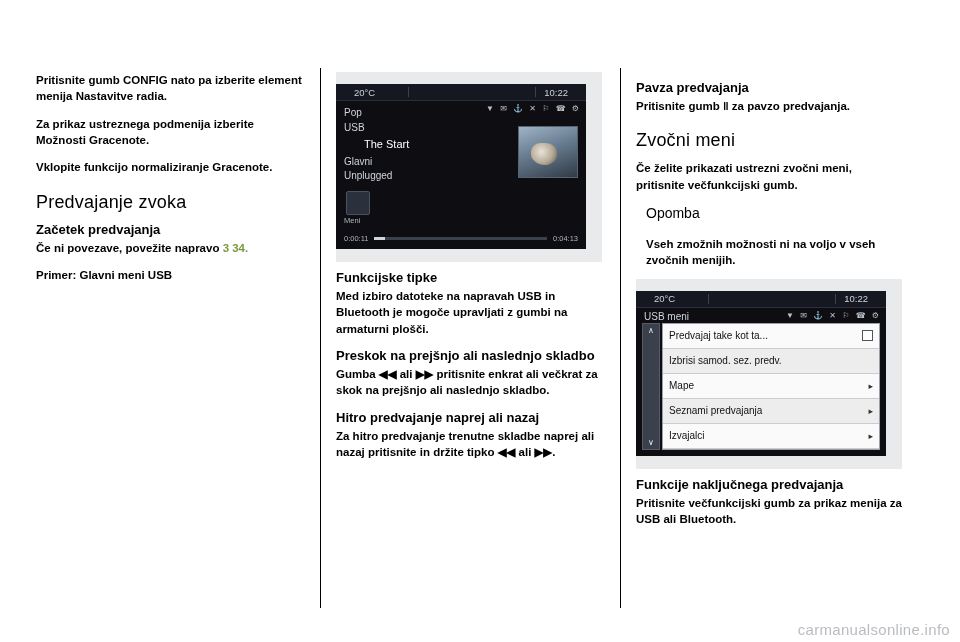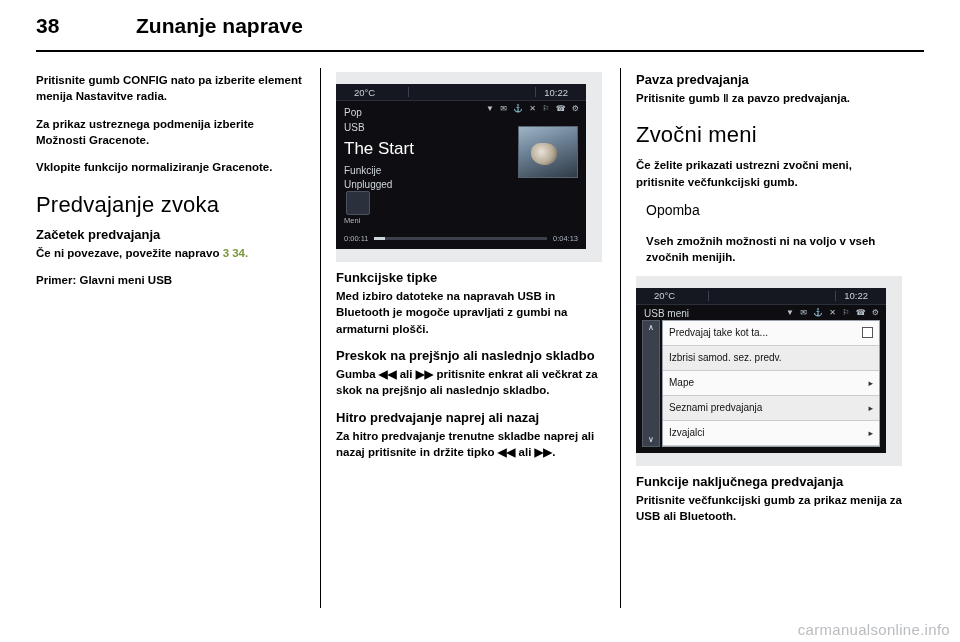--- a/index.html
+++ b/index.html
@@ -71,21 +71,21 @@
     padding: 0;
   }
   .para {
     font-size: 11.5px;
     font-weight: bold;
     color: #000;
     line-height: 1.42;
     margin-bottom: 11px;
   }
   .h-big {
-    font-size: 22px;
+    font-size: 18px;
     font-weight: normal;
     color: #000;
     margin-top: 16px;
     margin-bottom: 9px;
     letter-spacing: 0.2px;
   }
   .h-sub {
     font-size: 13px;
     font-weight: bold;
     color: #000;
@@ -151,23 +151,24 @@
   }
   .list-left {
     position: absolute;
     left: 8px;
     top: 22px;
     font-size: 10px;
     line-height: 1.45;
     color: #cfd5dc;
   }
   .list-left .big {
-    font-size: 17px;
+    font-size: 11px;
     color: #ffffff;
     padding: 2px 0;
+    margin-left: 20px;
   }
   .albumart {
     position: absolute;
     right: 8px;
     top: 42px;
     width: 58px;
     height: 50px;
     background: linear-gradient(160deg, #9fb4c6 0%, #6d8296 40%, #2f3a46 100%);
     border: 1px solid #59636f;
   }
@@ -283,24 +284,20 @@
     color: #b9bcc0;
     letter-spacing: 0.3px;
     font-family: "Liberation Sans", sans-serif;
   }
 </style>
 </head>
 <body>
 
 <div class="page">
 
-  <div class="header">
-    <div class="header-pageno">38</div>
-    <div class="header-title">Zunanje naprave</div>
-  </div>
 
   <div class="vdiv vdiv1"></div>
   <div class="vdiv vdiv2"></div>
 
   <div class="col col1">
     <p class="para">Pritisnite gumb CONFIG nato pa izberite element menija Nastavitve radia.</p>
     <p class="para">Za prikaz ustreznega podmenija izberite Možnosti Gracenote.</p>
     <p class="para">Vklopite funkcijo normaliziranje Gracenote.</p>
     <h2 class="h-big">Predvajanje zvoka</h2>
     <h3 class="h-sub">Začetek predvajanja</h3>
@@ -319,21 +316,21 @@
           <span class="divider"></span>
           <span class="spacer"></span>
           <span class="divider"></span>
           <span class="clock">10:22</span>
         </div>
         <div class="screen-iconrow">▼ ✉ ⚓ ✕ ⚐ ☎ ⚙</div>
         <div class="list-left">
           <div>Pop</div>
           <div>USB</div>
           <div class="big">The Start</div>
-          <div>Funkcije</div>
+          <div>Glavni</div>
           <div>Unplugged</div>
         </div>
         <div class="albumart"></div>
         <div class="srcicon"></div>
         <div class="srcicon-label">Meni</div>
         <div class="progress-wrap">
           <span>0:00:11</span>
           <span class="progress-bar">
               <span class="progress-fill"></span>
             </span>
@@ -344,21 +341,21 @@
 
     <h3 class="h-sub">Funkcijske tipke</h3>
     <p class="para">Med izbiro datoteke na napravah USB in Bluetooth je mogoče upravljati z gumbi na armaturni plošči.</p>
     <h3 class="h-sub">Preskok na prejšnjo ali naslednjo skladbo</h3>
     <p class="para">Gumba ◀◀ ali ▶▶ pritisnite enkrat ali večkrat za skok na prejšnjo ali naslednjo skladbo.</p>
     <h3 class="h-sub">Hitro predvajanje naprej ali nazaj</h3>
     <p class="para">Za hitro predvajanje trenutne skladbe naprej ali nazaj pritisnite in držite tipko ◀◀ ali ▶▶.</p>
   </div>
 
   <div class="col col3">
-    <h3 class="h-sub" style="margin-top:0;">Pavza predvajanja</h3>
+    <h3 class="h-sub" style="margin-top:8px;">Pavza predvajanja</h3>
     <p class="para">Pritisnite gumb ‖ za pavzo predvajanja.</p>
     <h2 class="h-big">Zvočni meni</h2>
     <p class="para">Če želite prikazati ustrezni zvočni meni, pritisnite večfunkcijski gumb.</p>
     <div class="note">
       <div class="note-title">Opomba</div>
       <div>Vseh zmožnih možnosti ni na voljo v vseh zvočnih menijih.</div>
     </div>
 
     <div class="figure fig2" style="margin-top:4px;">
       <div class="screen" style="position:absolute; left:0; top:12px; width:250px; height:165px;">

